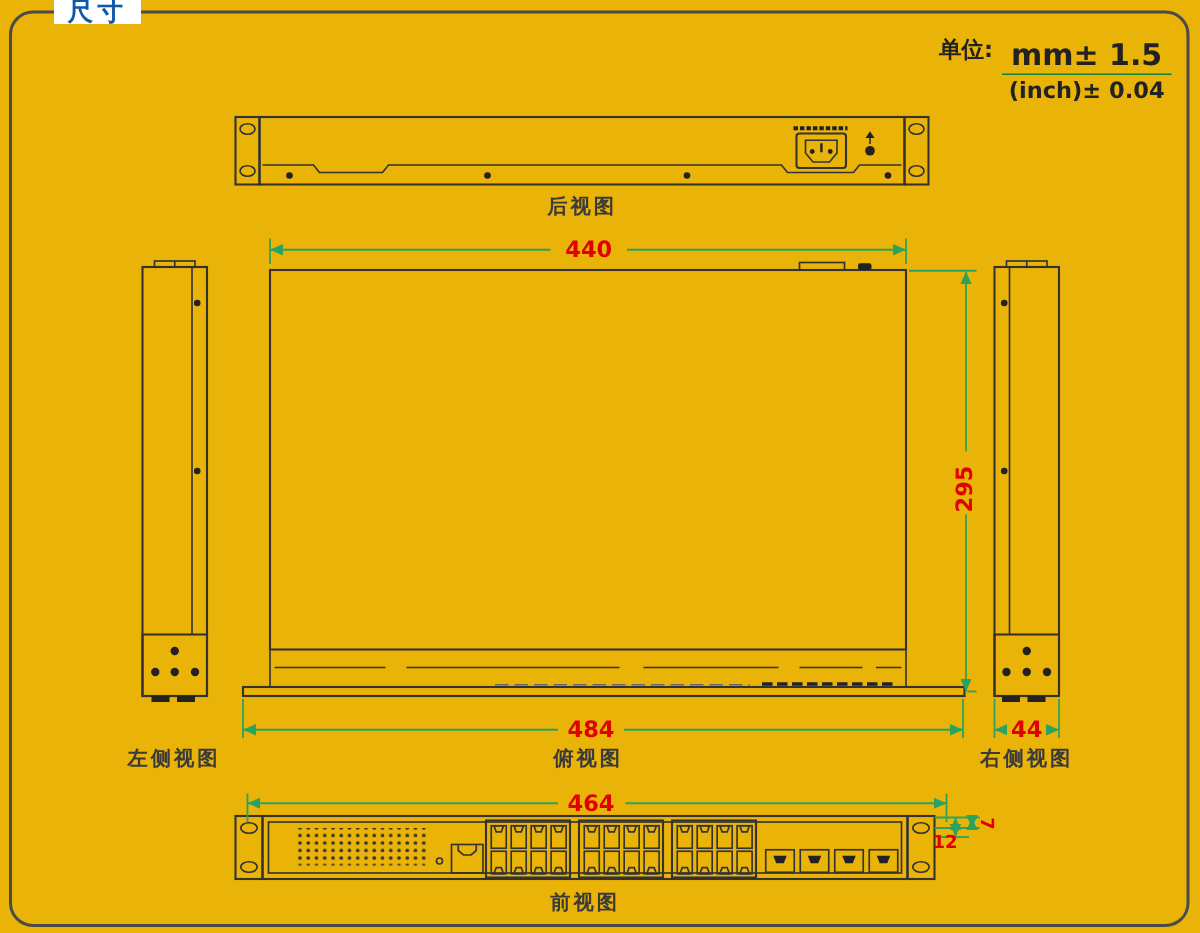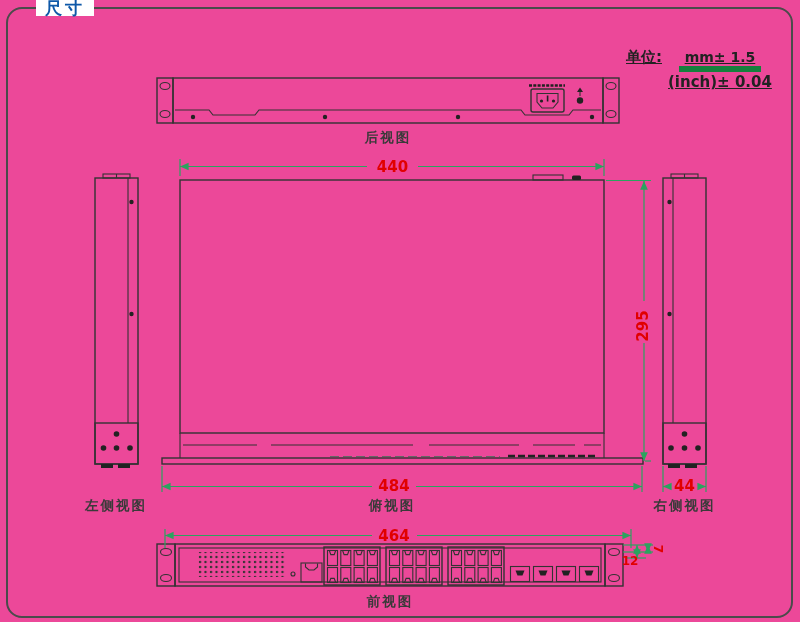--- a/index.html
+++ b/index.html
@@ -1,26 +1,26 @@
 <!DOCTYPE html>
 <html><head>
 <meta charset="utf-8">
 <style>
   html,body{margin:0;padding:0;background:#fff;}
-  .stage{position:relative;width:800px;height:622px;background:#ec4899;overflow:hidden;
+  .stage{position:relative;width:800px;height:622px;background:#eab308;overflow:hidden;
          font-family:"DejaVu Sans","Liberation Sans",sans-serif;}
   .frame{position:absolute;left:6px;top:7px;width:787px;height:611px;box-sizing:border-box;
          border:2px solid #4b4b4b;border-radius:16px;}
   .title{position:absolute;left:36px;top:0px;z-index:3;background:#fff;padding:0 9px;
          color:#0e58a8;font-size:17px;font-weight:bold;letter-spacing:3px;line-height:16px;}
-  .unit{position:absolute;left:626px;top:24px;z-index:3;display:flex;align-items:center;
-        gap:6px;color:#222;font-weight:bold;text-decoration:underline;}
+  .unit{position:absolute;left:626px;top:24px;z-index:3;display:flex;
+        gap:6px;color:#222;font-weight:bold;}
   .unit .ulabel{font-size:15px;}
   .frac{display:flex;flex-direction:column;align-items:center;}
-  .frac .num{font-size:14px;border-bottom:6px solid #15803d;padding:0 6px 1px 6px;margin-top:25px;}
+  .frac .num{font-size:20px;border-bottom:1px solid #15803d;padding:0 6px 1px 6px;}
   .frac .den{font-size:15px;padding-top:1px;}
   svg{position:absolute;left:0;top:0;}
   .ln{stroke:#333;fill:none;stroke-width:1.4;}
   .lt{stroke:#333;fill:none;stroke-width:1.1;}
   .fill{fill:#222;stroke:none;}
   .grn{stroke:#2ba35f;fill:none;stroke-width:1.2;}
   .red{fill:#e10000;font-size:15px;font-weight:bold;}
   .redsm{fill:#e10000;font-size:12px;font-weight:bold;}
   .lbl{fill:#3a3a3a;font-size:13.5px;font-weight:bold;letter-spacing:2px;}
 </style>

